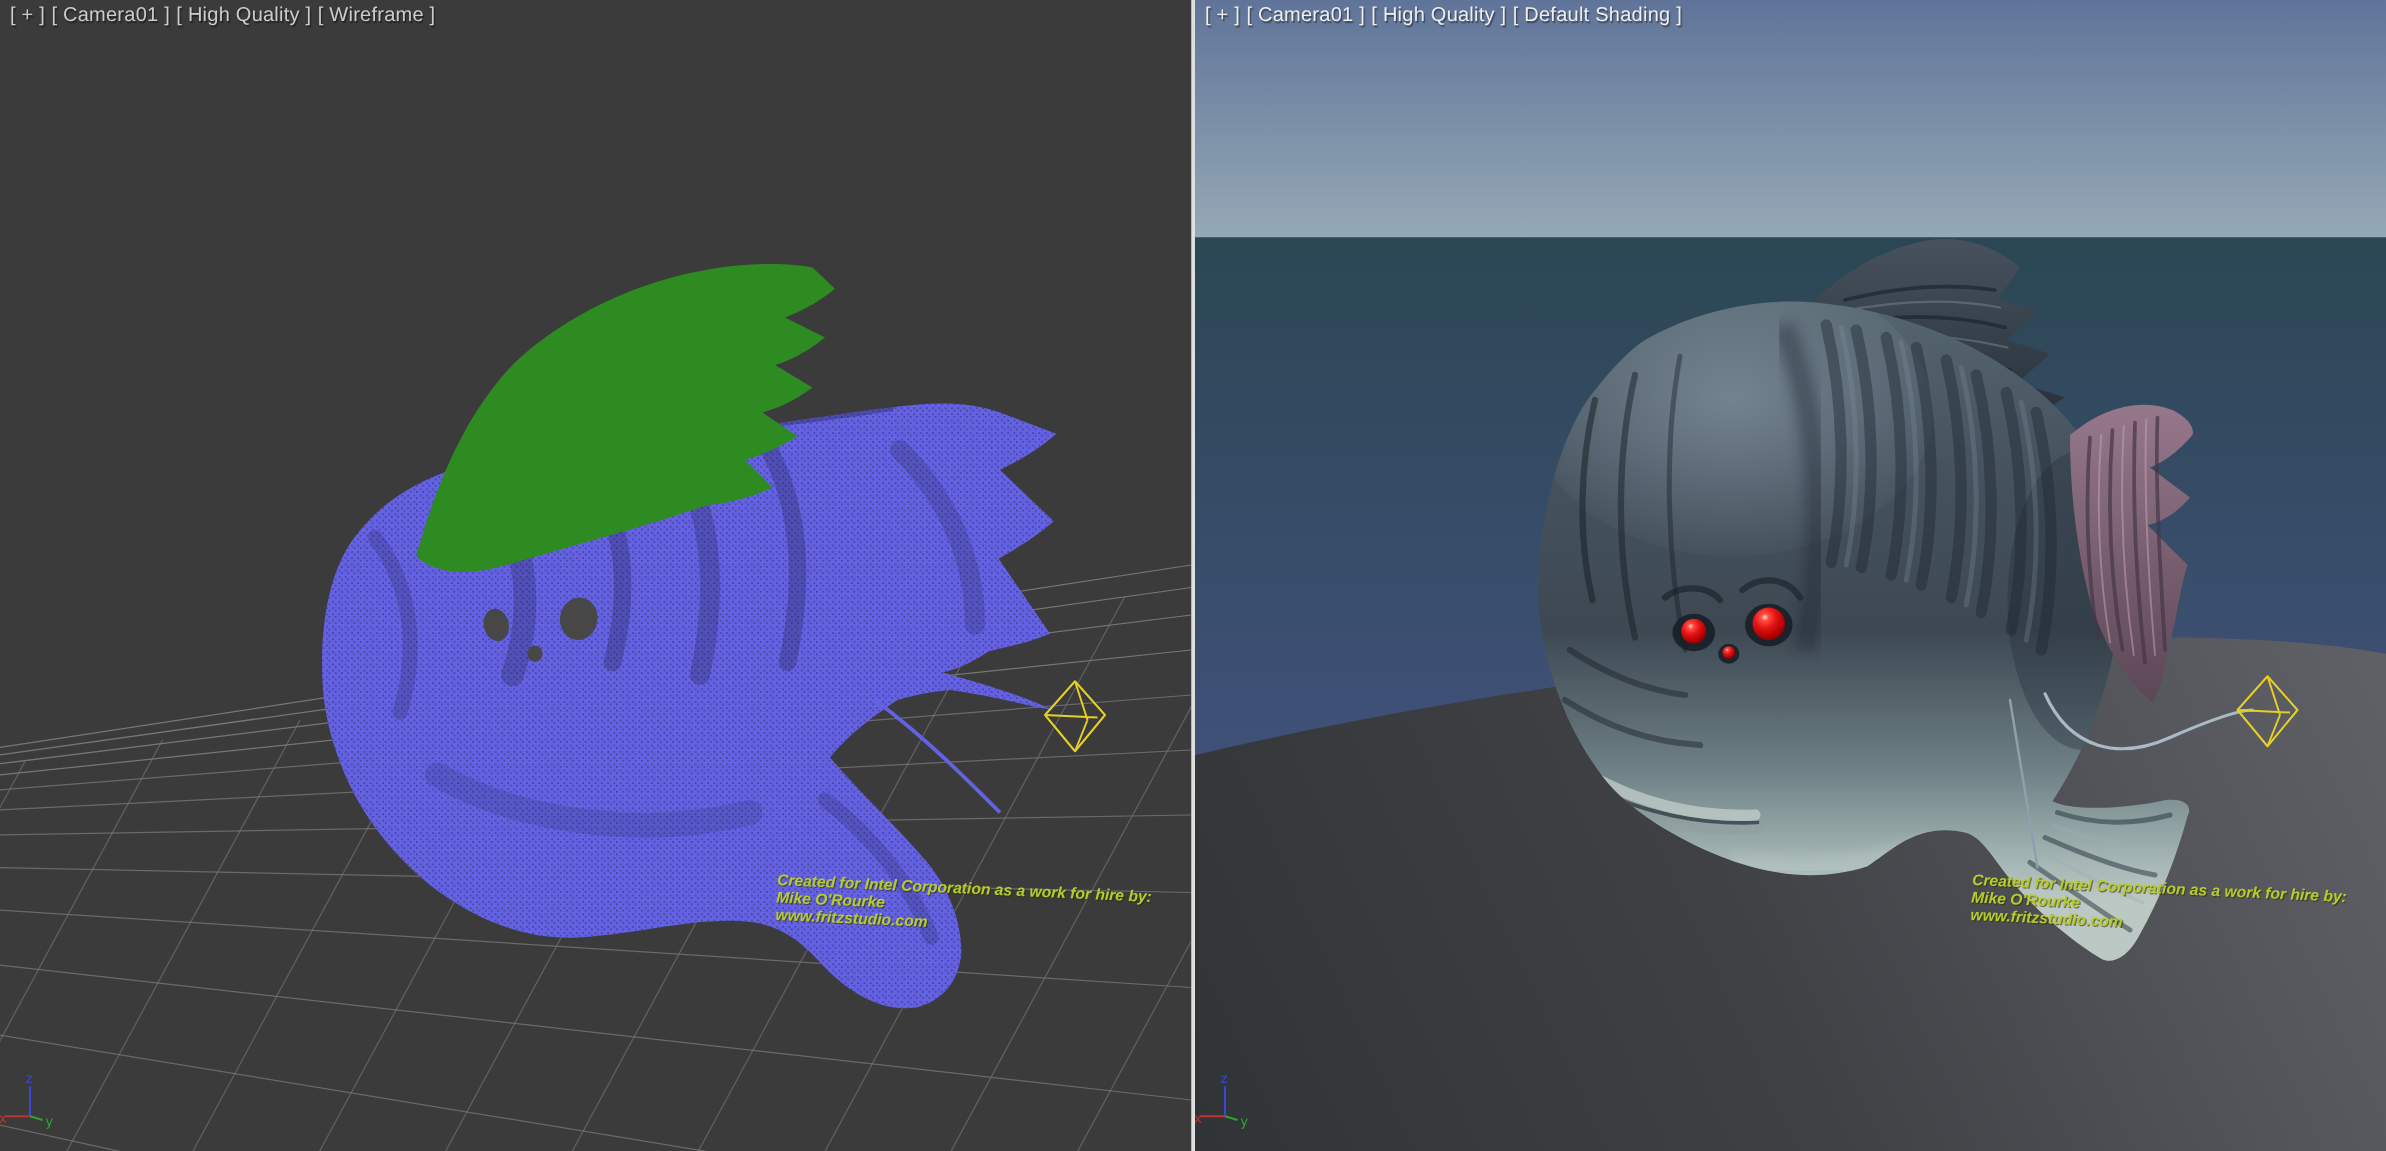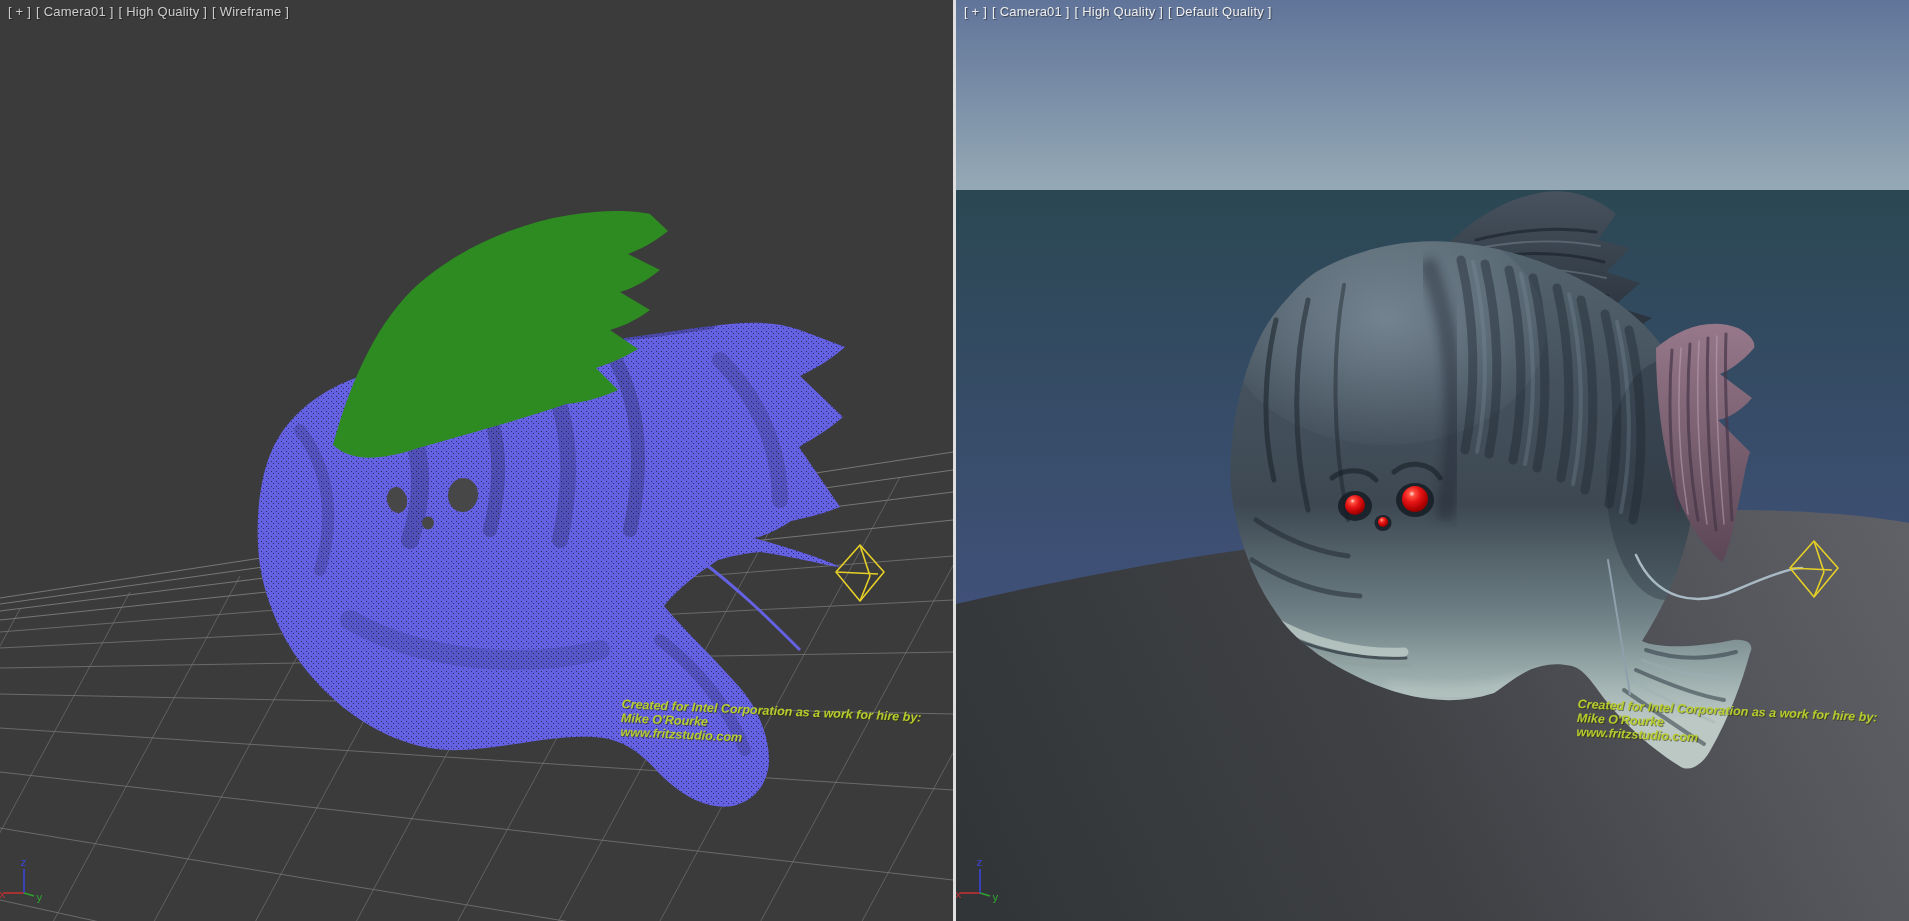--- a/index.html
+++ b/index.html
@@ -2,21 +2,21 @@
 <html><head>
 <meta charset="utf-8">
 <style>
   html,body{margin:0;padding:0;background:#2a2a2a;font-family:"Liberation Sans",sans-serif;}
   .stage{position:relative;width:1909px;height:921px;overflow:hidden;background:#3b3b3b;}
   .viewport{position:absolute;top:0;height:921px;overflow:hidden;}
   .vp-left{left:0;width:953px;background:#3b3b3b;}
   .divider{position:absolute;top:0;left:953px;width:3px;height:921px;background:#dfdfdf;}
   .vp-right{left:956px;width:953px;background:#2b4753;}
   .scene{position:absolute;left:0;top:0;width:100%;height:100%;display:block;}
-  .vp-label{position:absolute;left:8px;top:4px;font-size:13px;letter-spacing:.2px;white-space:nowrap;
+  .vp-label{position:absolute;left:8px;top:4px;font-size:16px;letter-spacing:.2px;white-space:nowrap;
     color:#cccccc;text-shadow:1px 1px 1px rgba(0,0,0,.45);user-select:none;}
   .vp-right .vp-label{color:#eeeeee;}
   .vp-label span{margin-right:5px;cursor:pointer;}
   .watermark{position:absolute;left:622px;top:697px;transform:rotate(2.6deg);transform-origin:left top;
     font-size:12.5px;line-height:14px;font-style:italic;font-weight:bold;color:#b6cc2e;
     text-shadow:1px 1px 0 rgba(45,45,0,.55);white-space:nowrap;pointer-events:none;}
   .tripod{position:absolute;left:-2px;top:853px;width:48px;height:52px;}
   .tripod text{font-size:11px;font-family:"DejaVu Sans Mono",monospace;}
 </style>
 </head>
@@ -296,21 +296,21 @@
         </g>
       </g>
 
       <g fill="none" stroke-width="1.6" stroke-linejoin="round" stroke="#e6cf26">
         <path d="M 858,541 L 882,568 L 858,597 L 834,568 Z"></path>
         <path d="M 834,568 L 876,570 M 858,541 L 868,572 M 858,597 L 868,572"></path>
       </g>
     </svg>
 
     <div class="vp-label">
-      <span>[ + ]</span><span>[ Camera01 ]</span><span>[ High Quality ]</span><span>[ Default Quality ]</span>
+      <span>[ + ]</span><span>[ Camera01 ]</span><span>[ High Quality ]</span><span>[ Default Shading ]</span>
     </div>
 
     <div class="watermark">
       <div>Created for Intel Corporation as a work for hire by:</div>
       <div>Mike O'Rourke</div>
       <div>www.fritzstudio.com</div>
     </div>
 
     <svg class="tripod" viewBox="0 0 48 52">
       <line x1="26" y1="40" x2="6" y2="40" stroke-width="1.6" stroke="#c23030"></line>

